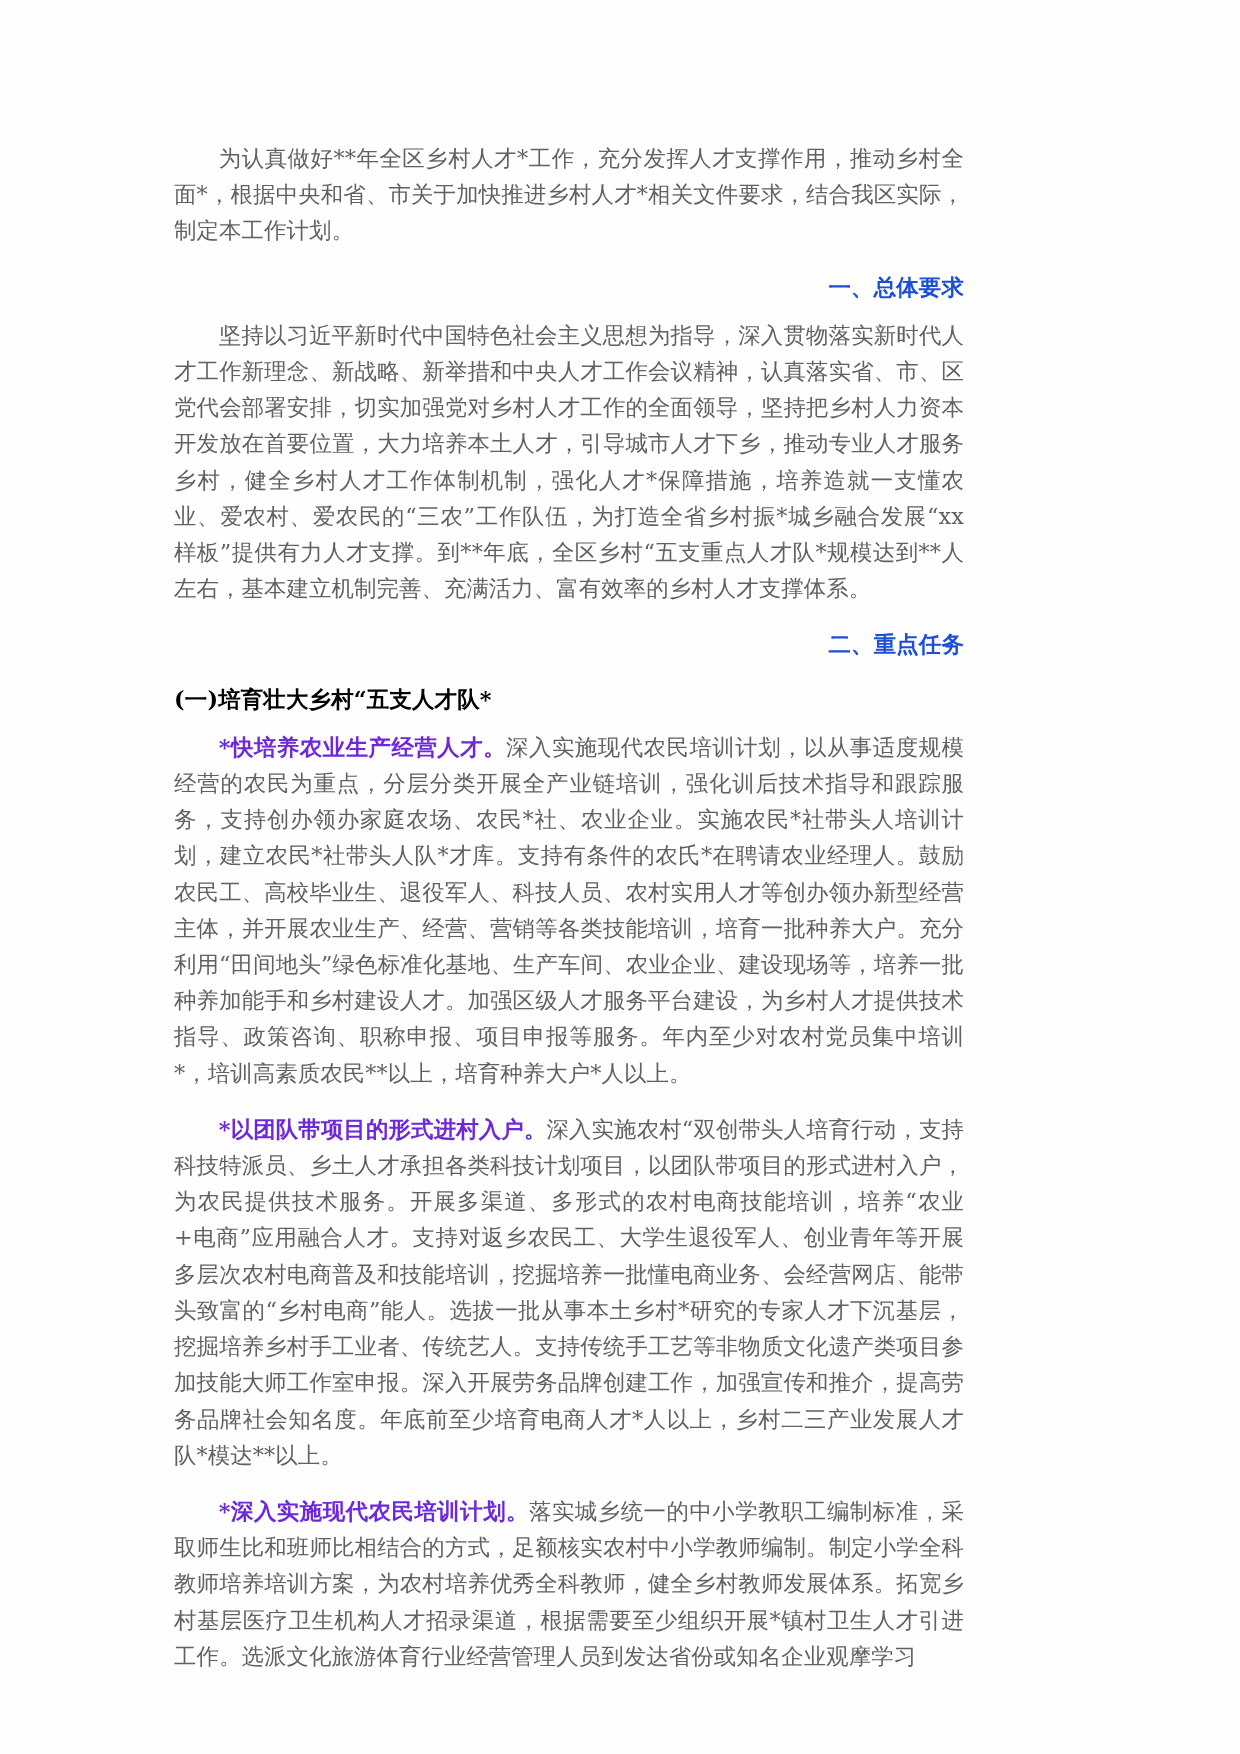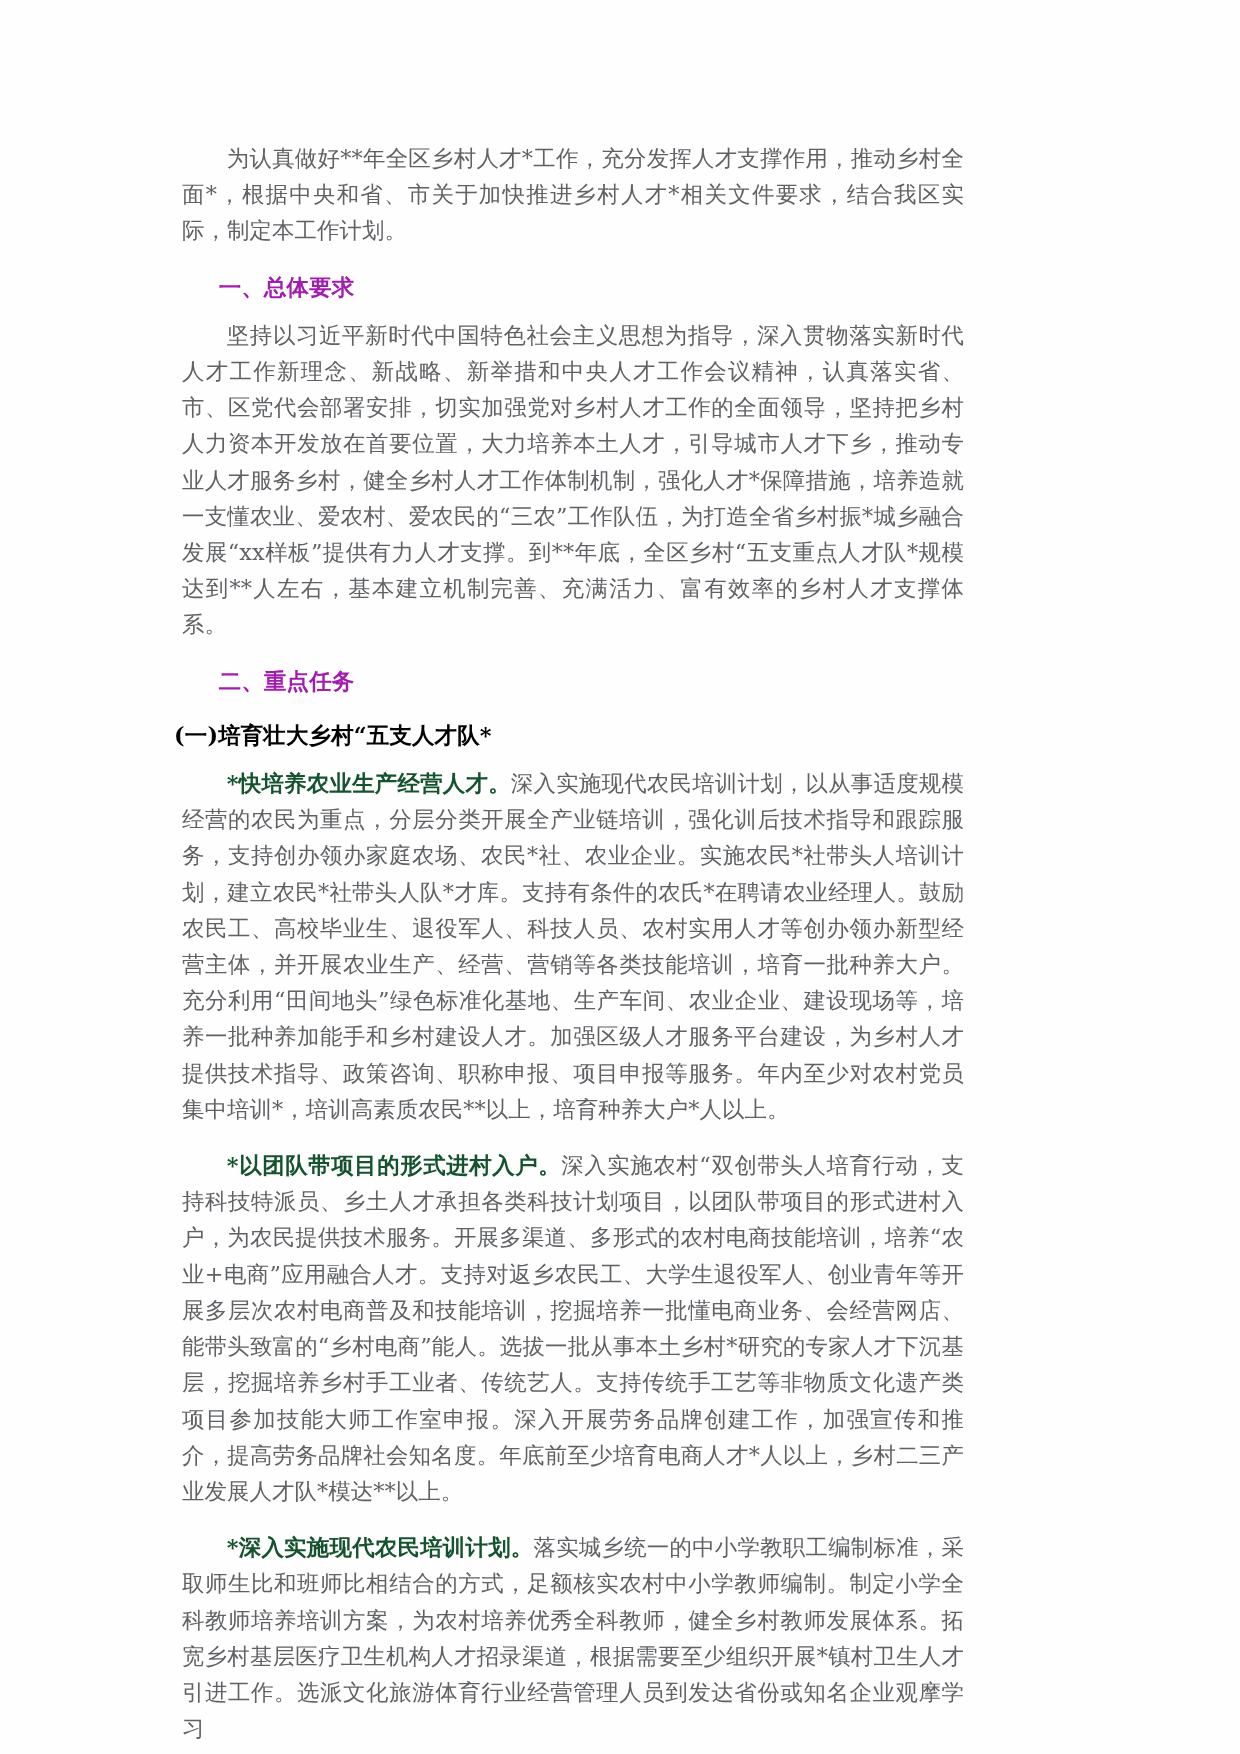--- a/index.html
+++ b/index.html
@@ -21,57 +21,57 @@
     height: 1754px;
     background: #fefefe;
   }
   #content {
     position: absolute;
     left: 174px;
     top: 140px;
     width: 790px;
   }
   p.body-para {
-    margin: 0 0 0 8px;
+    margin: 0 0 0 0;
     font-size: 22.4px;
     line-height: 36.2px;
     color: #5f6164;
     text-align: justify;
     text-justify: inter-character;
     text-indent: 2em;
     font-weight: 400;
     letter-spacing: 0.1px;
   }
   p.body-para + p.body-para {
     margin-top: 20px;
   }
   h2.section-heading {
     margin: 20px 0 12px 0;
     font-size: 22.4px;
     line-height: 36.2px;
-    color: #a21caf;
+    color: #1d4ed8;
     font-weight: 700;
     text-indent: 2em;
-    text-align: left;
+    text-align: right;
     font-family: "DejaVu Sans", "Liberation Sans", sans-serif;
     letter-spacing: 0.2px;
   }
   h3.sub-heading {
     margin: 18px 0 12px 0;
     font-size: 22.4px;
     line-height: 36.2px;
     color: #000000;
     font-weight: 700;
     text-indent: 0;
     text-align: left;
     letter-spacing: 0.2px;
   }
   .lead-in {
     font-weight: 700;
-    color: #14532d;
+    color: #6d28d9;
   }
 </style>
 </head>
 <body>
 
 <div id="page">
   <div id="content">
 
     <p class="body-para">为认真做好**年全区乡村人才*工作，充分发挥人才支撑作用，推动乡村全面*，根据中央和省、市关于加快推进乡村人才*相关文件要求，结合我区实际，制定本工作计划。</p>
 

